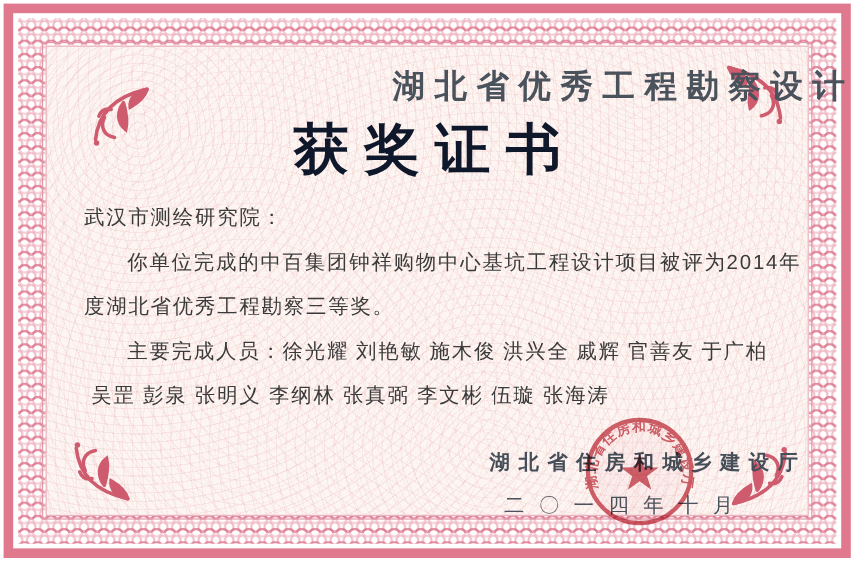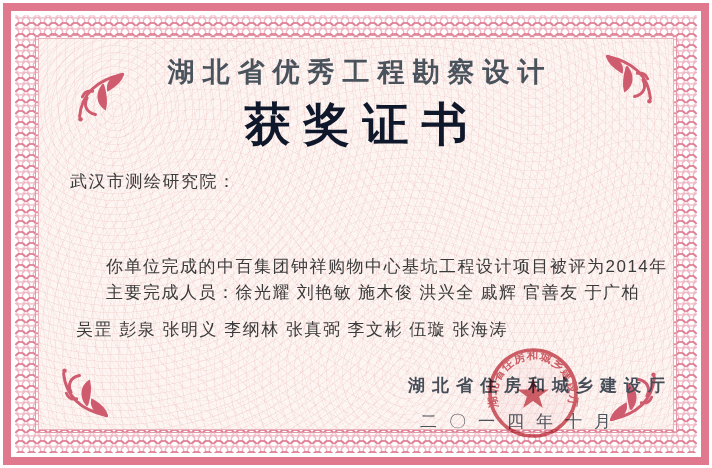--- a/index.html
+++ b/index.html
@@ -24,28 +24,28 @@
           repeating-radial-gradient(circle at 95% 60%, rgba(230,170,170,.13) 0 1px, rgba(255,255,255,0) 1px 11px);}
 
   
   .flourish{position:absolute;width:56px;height:56px;}
   .fl-tl{left:74px;top:66px;}
   .fl-tr{right:56px;top:48px;transform:scaleX(-1);}
   .fl-bl{left:58px;bottom:44px;transform:scaleY(-1);}
   .fl-br{right:52px;bottom:40px;transform:scale(-1,-1);}
 
   
-  .title{position:absolute;left:0;right:0;top:54px;text-align:center;
+  .title{position:absolute;left:0;right:0;top:54px;text-align:right;
          font-size:27px;font-weight:bold;color:#4a525c;letter-spacing:8px;text-indent:8px;}
   .subtitle{position:absolute;left:0;right:0;top:94px;text-align:center;
          font-family:Liberation Serif, serif;font-size:46px;font-weight:bold;
          color:#0f172a;letter-spacing:13px;text-indent:13px;}
   .bodyline{position:absolute;font-size:17px;letter-spacing:1.5px;color:#3a3a3a;font-weight:500;white-space:nowrap;}
   .l-recipient{left:70px;top:170px;}
-  .l-body1{left:106px;top:207px;margin-top:48px;}
+  .l-body1{left:106px;top:207px;}
   .l-body2{left:70px;top:244px;}
   .l-members1{left:106px;top:281px;font-family:Liberation Serif, serif;}
   .l-members2{left:76px;top:318px;}
   .issuer{position:absolute;left:408px;width:260px;top:374px;text-align:center;
           font-size:17px;font-weight:bold;color:#454e58;letter-spacing:7px;white-space:nowrap;}
   .dateline{position:absolute;left:408px;width:260px;top:410px;text-align:left;
           font-size:17px;color:#4a525c;letter-spacing:12px;text-indent:12px;white-space:nowrap;}
 
   
   .seal{position:absolute;left:486px;top:346px;width:94px;height:94px;opacity:.82;mix-blend-mode:multiply;}
@@ -98,20 +98,21 @@
       <path d="M20,27 C15,26 11,28 9,33"></path>
     </g>
     <circle cx="7" cy="57" r="2.4" fill="#cf5b6e"></circle>
   </svg>
 
   <div class="title">湖北省优秀工程勘察设计</div>
   <div class="subtitle">获奖证书</div>
 
   <div class="bodyline l-recipient">武汉市测绘研究院：</div>
   <div class="bodyline l-body1">你单位完成的中百集团钟祥购物中心基坑工程设计项目被评为2014年</div>
+  <div class="bodyline l-body2">度湖北省优秀工程勘察三等奖。</div>
   <div class="bodyline l-members1"><span>主要完成人员：</span><span>徐光耀  刘艳敏  施木俊  洪兴全  戚辉  官善友  于广柏</span></div>
   <div class="bodyline l-members2"><span>吴罡  彭泉  张明义  李纲林  张真弼  李文彬  伍璇  张海涛</span></div>
 
   <div class="issuer">湖北省住房和城乡建设厅</div>
   <div class="dateline">二〇一四年十月</div>
 
   <svg class="seal" viewBox="0 0 94 94">
     <circle cx="47" cy="47" r="43" fill="rgba(199,62,74,0.05)" stroke="#c4404c" stroke-width="3.6"></circle>
     <path id="sealArc" d="M 13,63 A 36.5,36.5 0 1 1 81,63" fill="none"></path>
     <text font-size="11.5" fill="#c4404c" font-weight="bold" letter-spacing="1">

